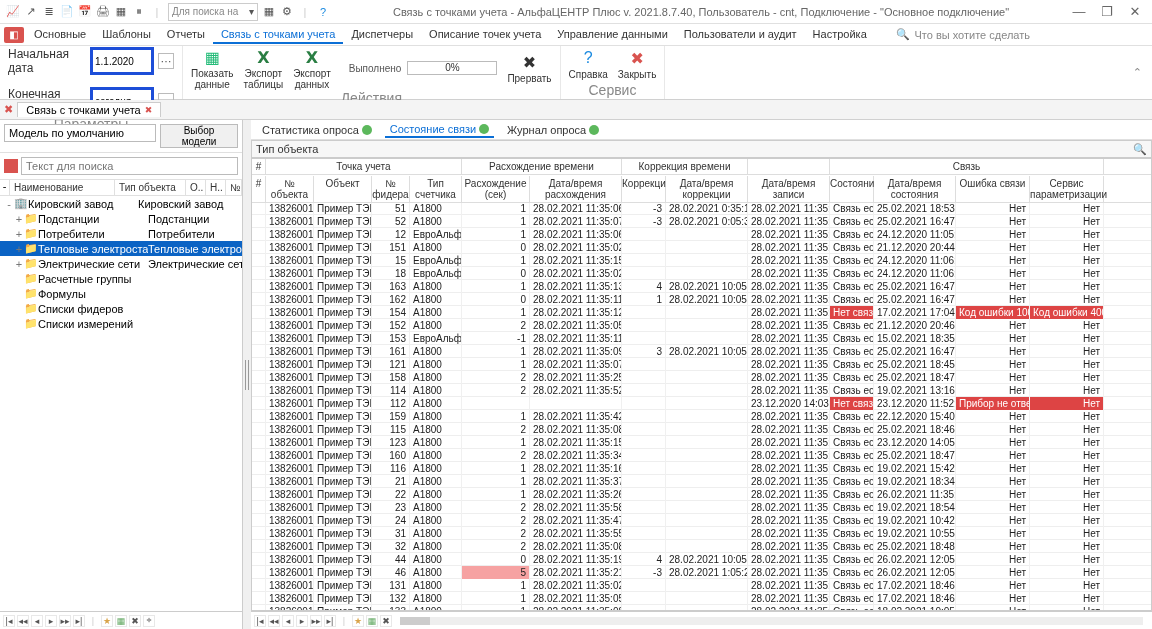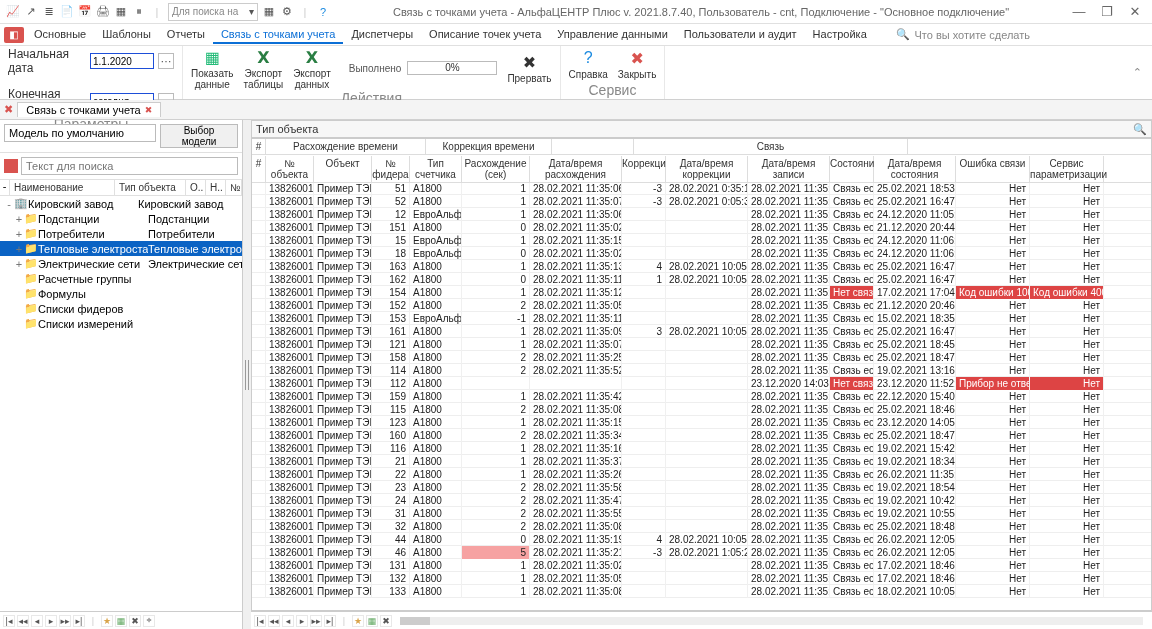--- a/index.html
+++ b/index.html
@@ -16,21 +16,21 @@
 .menubar .badge{background:#d9534f;color:#fff;width:20px;height:16px;display:flex;align-items:center;justify-content:center;border-radius:2px;font-size:10px;}
 .menubar .mitem{padding:2px 8px;color:#333;cursor:pointer;}
 .menubar .mitem.active{color:#0b6fd6;border-bottom:2px solid #0b6fd6;}
 .menubar .what{display:flex;align-items:center;gap:4px;color:#888;margin-left:20px;}
 .ribbon{height:54px;background:#fff;display:flex;align-items:center;border-bottom:1px solid #d0d0d0;}
 .ribbon .rgroup{display:flex;flex-direction:column;align-items:center;padding:0 8px;border-right:1px solid #e8e8e8;height:100%;}
 .ribbon .rgroup .body{display:flex;align-items:center;gap:10px;flex:1;}
 .ribbon .rgroup .label{font-size:14px;color:#888;padding-bottom:1px;}
 .date-row{display:flex;align-items:center;gap:4px;margin:1px 0;}
 .date-row label{width:78px;font-size:12px;color:#333;}
-.date-row input{width:64px;height:16px;border:1px solid #1d4ed8;font-size:10px;padding:0 2px;}
+.date-row input{width:64px;height:28px;border:3px solid #1d4ed8;font-size:10px;padding:0 2px;}
 .date-row .dd{width:16px;height:16px;border:1px solid #bbb;display:flex;align-items:center;justify-content:center;color:#555;}
 .rbtn{display:flex;flex-direction:column;align-items:center;gap:1px;cursor:pointer;}
 .rbtn .ric{width:22px;height:22px;display:flex;align-items:center;justify-content:center;font-size:16px;}
 .rbtn .rlbl{font-size:10px;color:#333;text-align:center;line-height:1.05;}
 .progress{display:flex;align-items:center;gap:6px;padding-left:8px;}
 .progress .plabel{font-size:10px;color:#555;}
 .progress .pbar{width:90px;height:14px;border:1px solid #bbb;position:relative;background:#fff;}
 .progress .pbar .ptxt{position:absolute;width:100%;text-align:center;font-size:10px;top:0;color:#333;}
 .doc-tab{height:20px;background:#f4f4f4;border-bottom:1px solid #d0d0d0;display:flex;align-items:center;padding-left:4px;gap:4px;}
 .doc-tab .dt{background:#fff;padding:1px 8px;border:1px solid #ccc;border-bottom:none;display:flex;align-items:center;gap:4px;}
@@ -296,27 +296,42 @@
       <span>✖</span>
       <span>⌖</span>
     </div>
   </div>
 
   <div class="splitter">
       <div class="grip"></div>
     </div>
 
   <div class="rightpane">
+    <div class="tabsrow" id="rtabs">
+        <div class="tab">
+          <span>Статистика опроса</span>
+          <span class="dot"></span>
+        </div>
+        <div class="tab active">
+          <span>Состояние связи</span>
+          <span class="dot"></span>
+        </div>
+        <div class="tab">
+          <span>Журнал опроса</span>
+          <span class="dot"></span>
+        </div>
+      </div>
     <div class="typehdr">
       <span>Тип объекта</span>
       <span style="color:#888">🔍</span>
     </div>
     <div class="grid">
       <div class="ghdr1" id="ghdr1">
           <div class="gh w-id">#</div>
+          <div class="gh" style="width: 196px;">Точка учета</div>
           <div class="gh" style="width: 160px;">Расхождение времени</div>
           <div class="gh" style="width: 126px;">Коррекция времени</div>
           <div class="gh" style="width: 82px;"></div>
           <div class="gh" style="width: 274px;">Связь</div>
         </div>
       <div class="ghdr2" id="ghdr2">
           <div class="gh w-id">#</div>
           <div class="gh w-obj">№ объекта</div>
           <div class="gh w-obn">Объект</div>
           <div class="gh w-fid">№ фидера</div>

